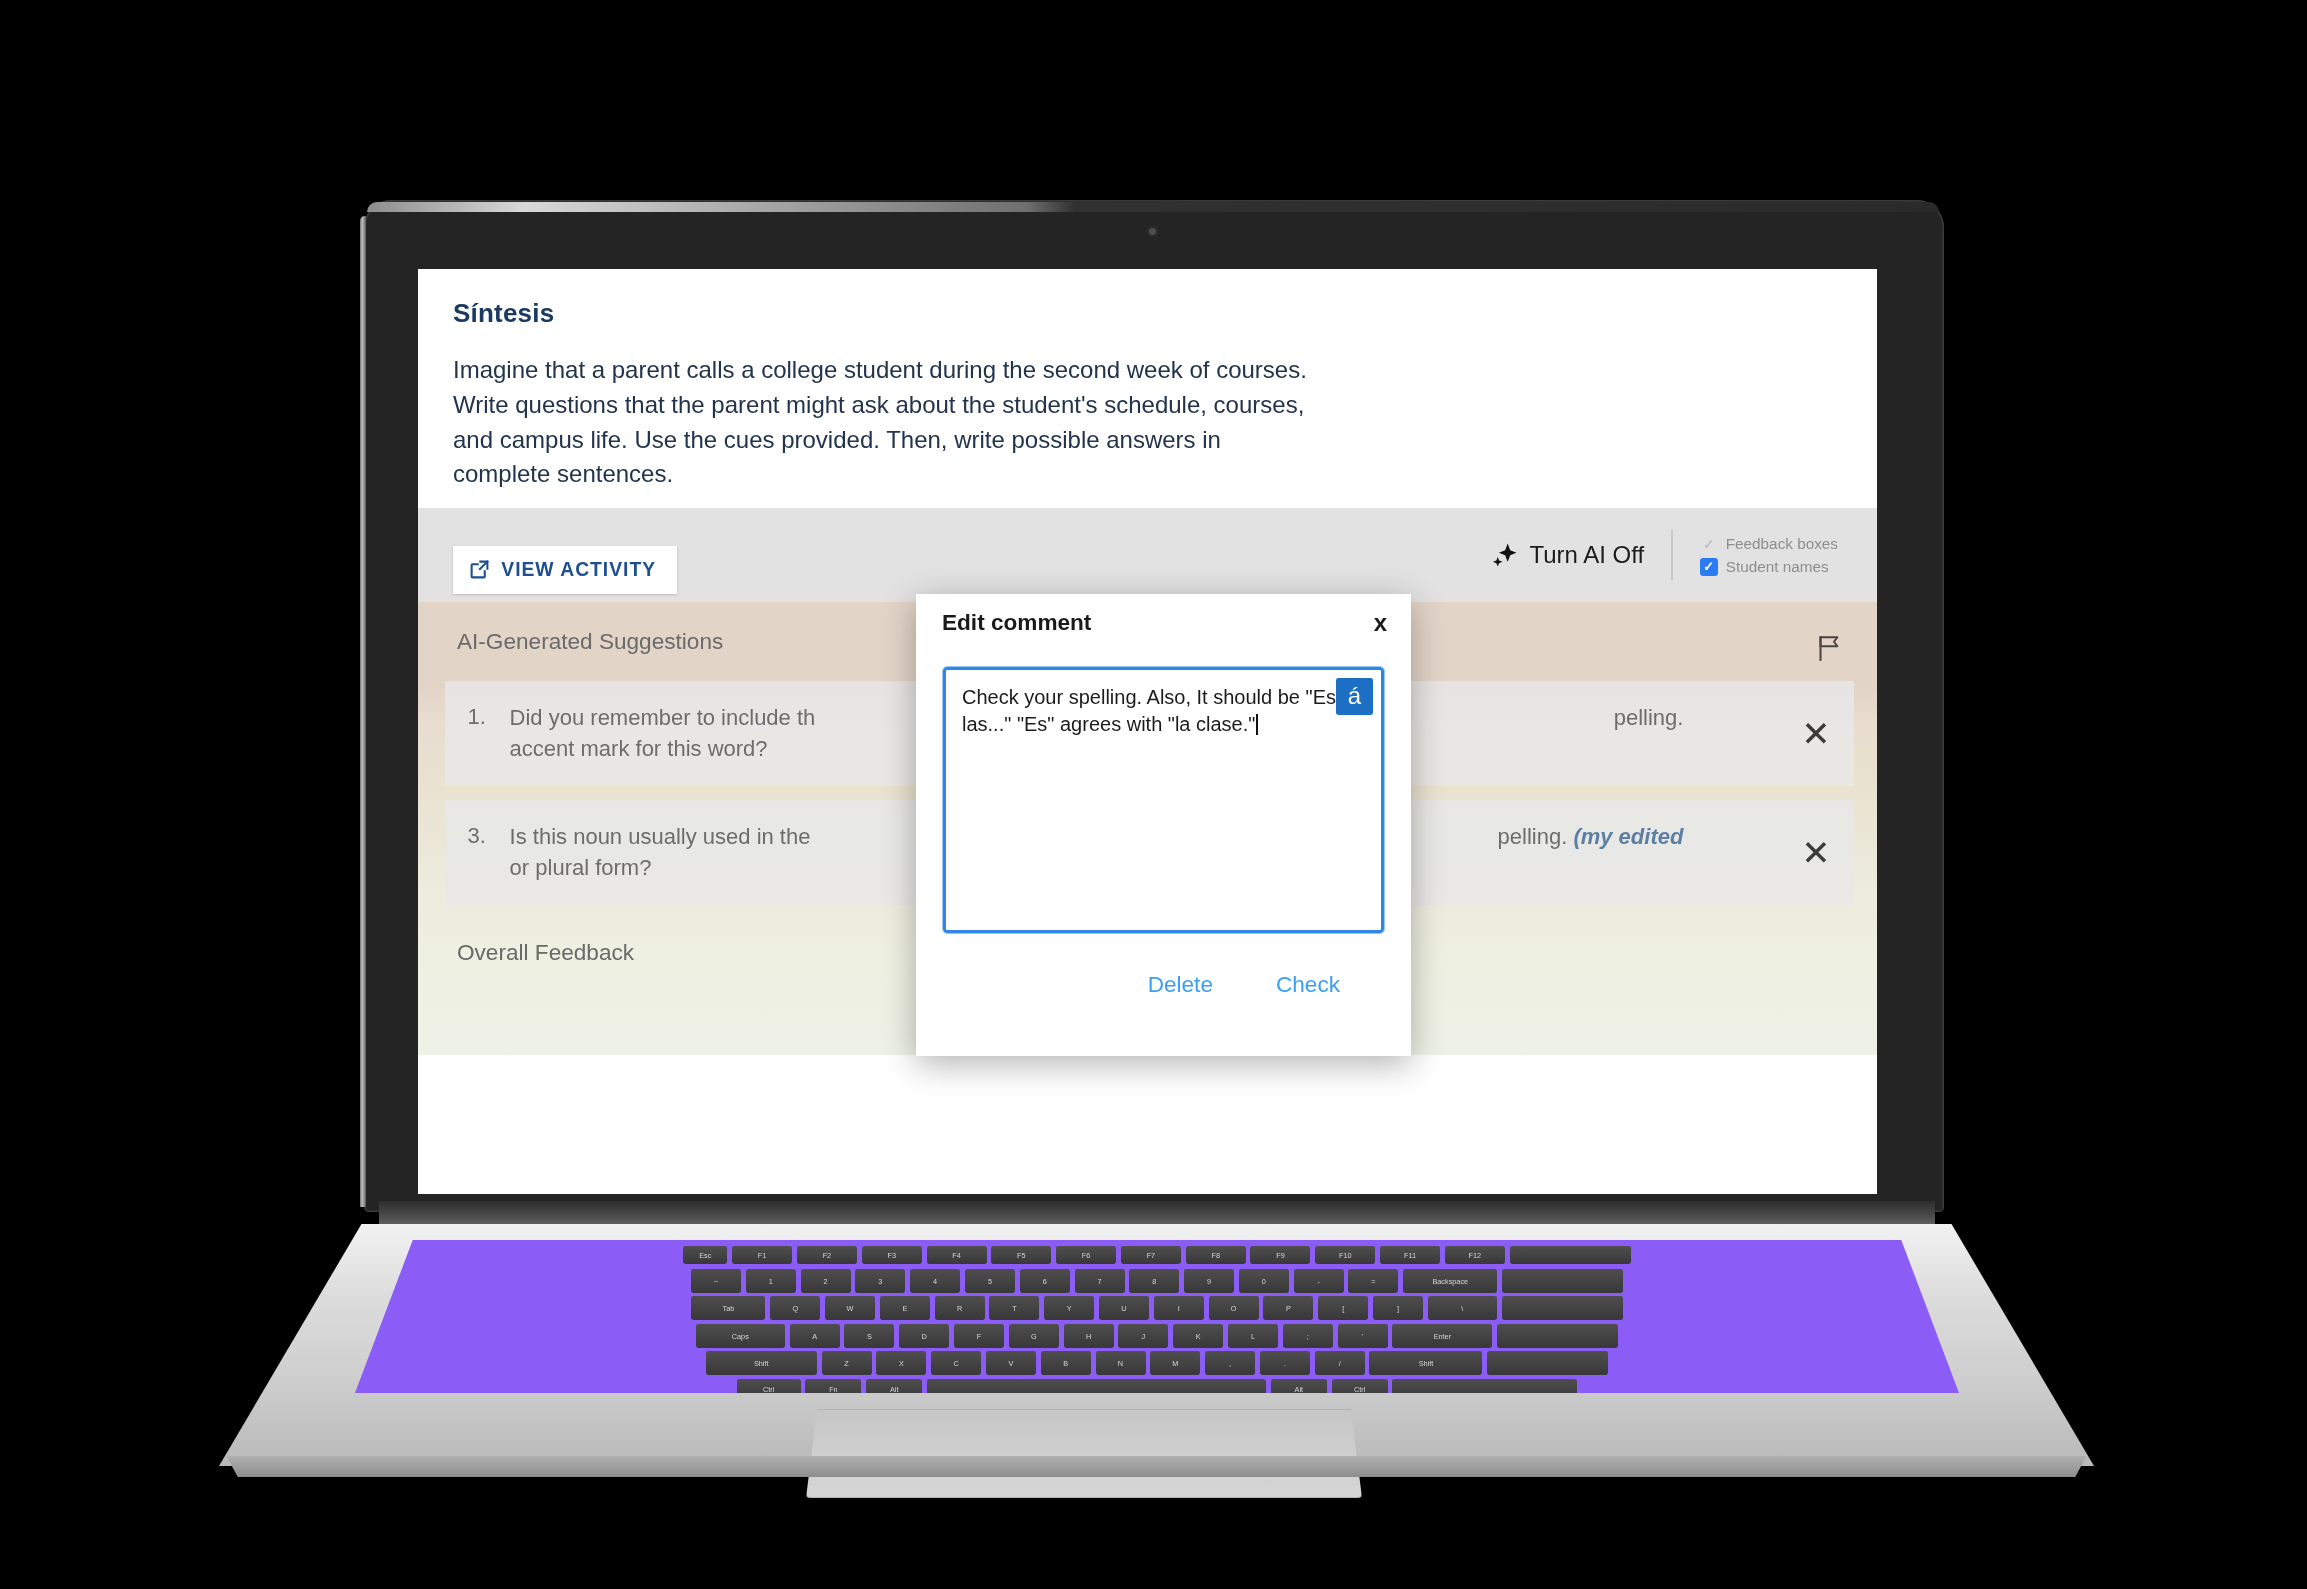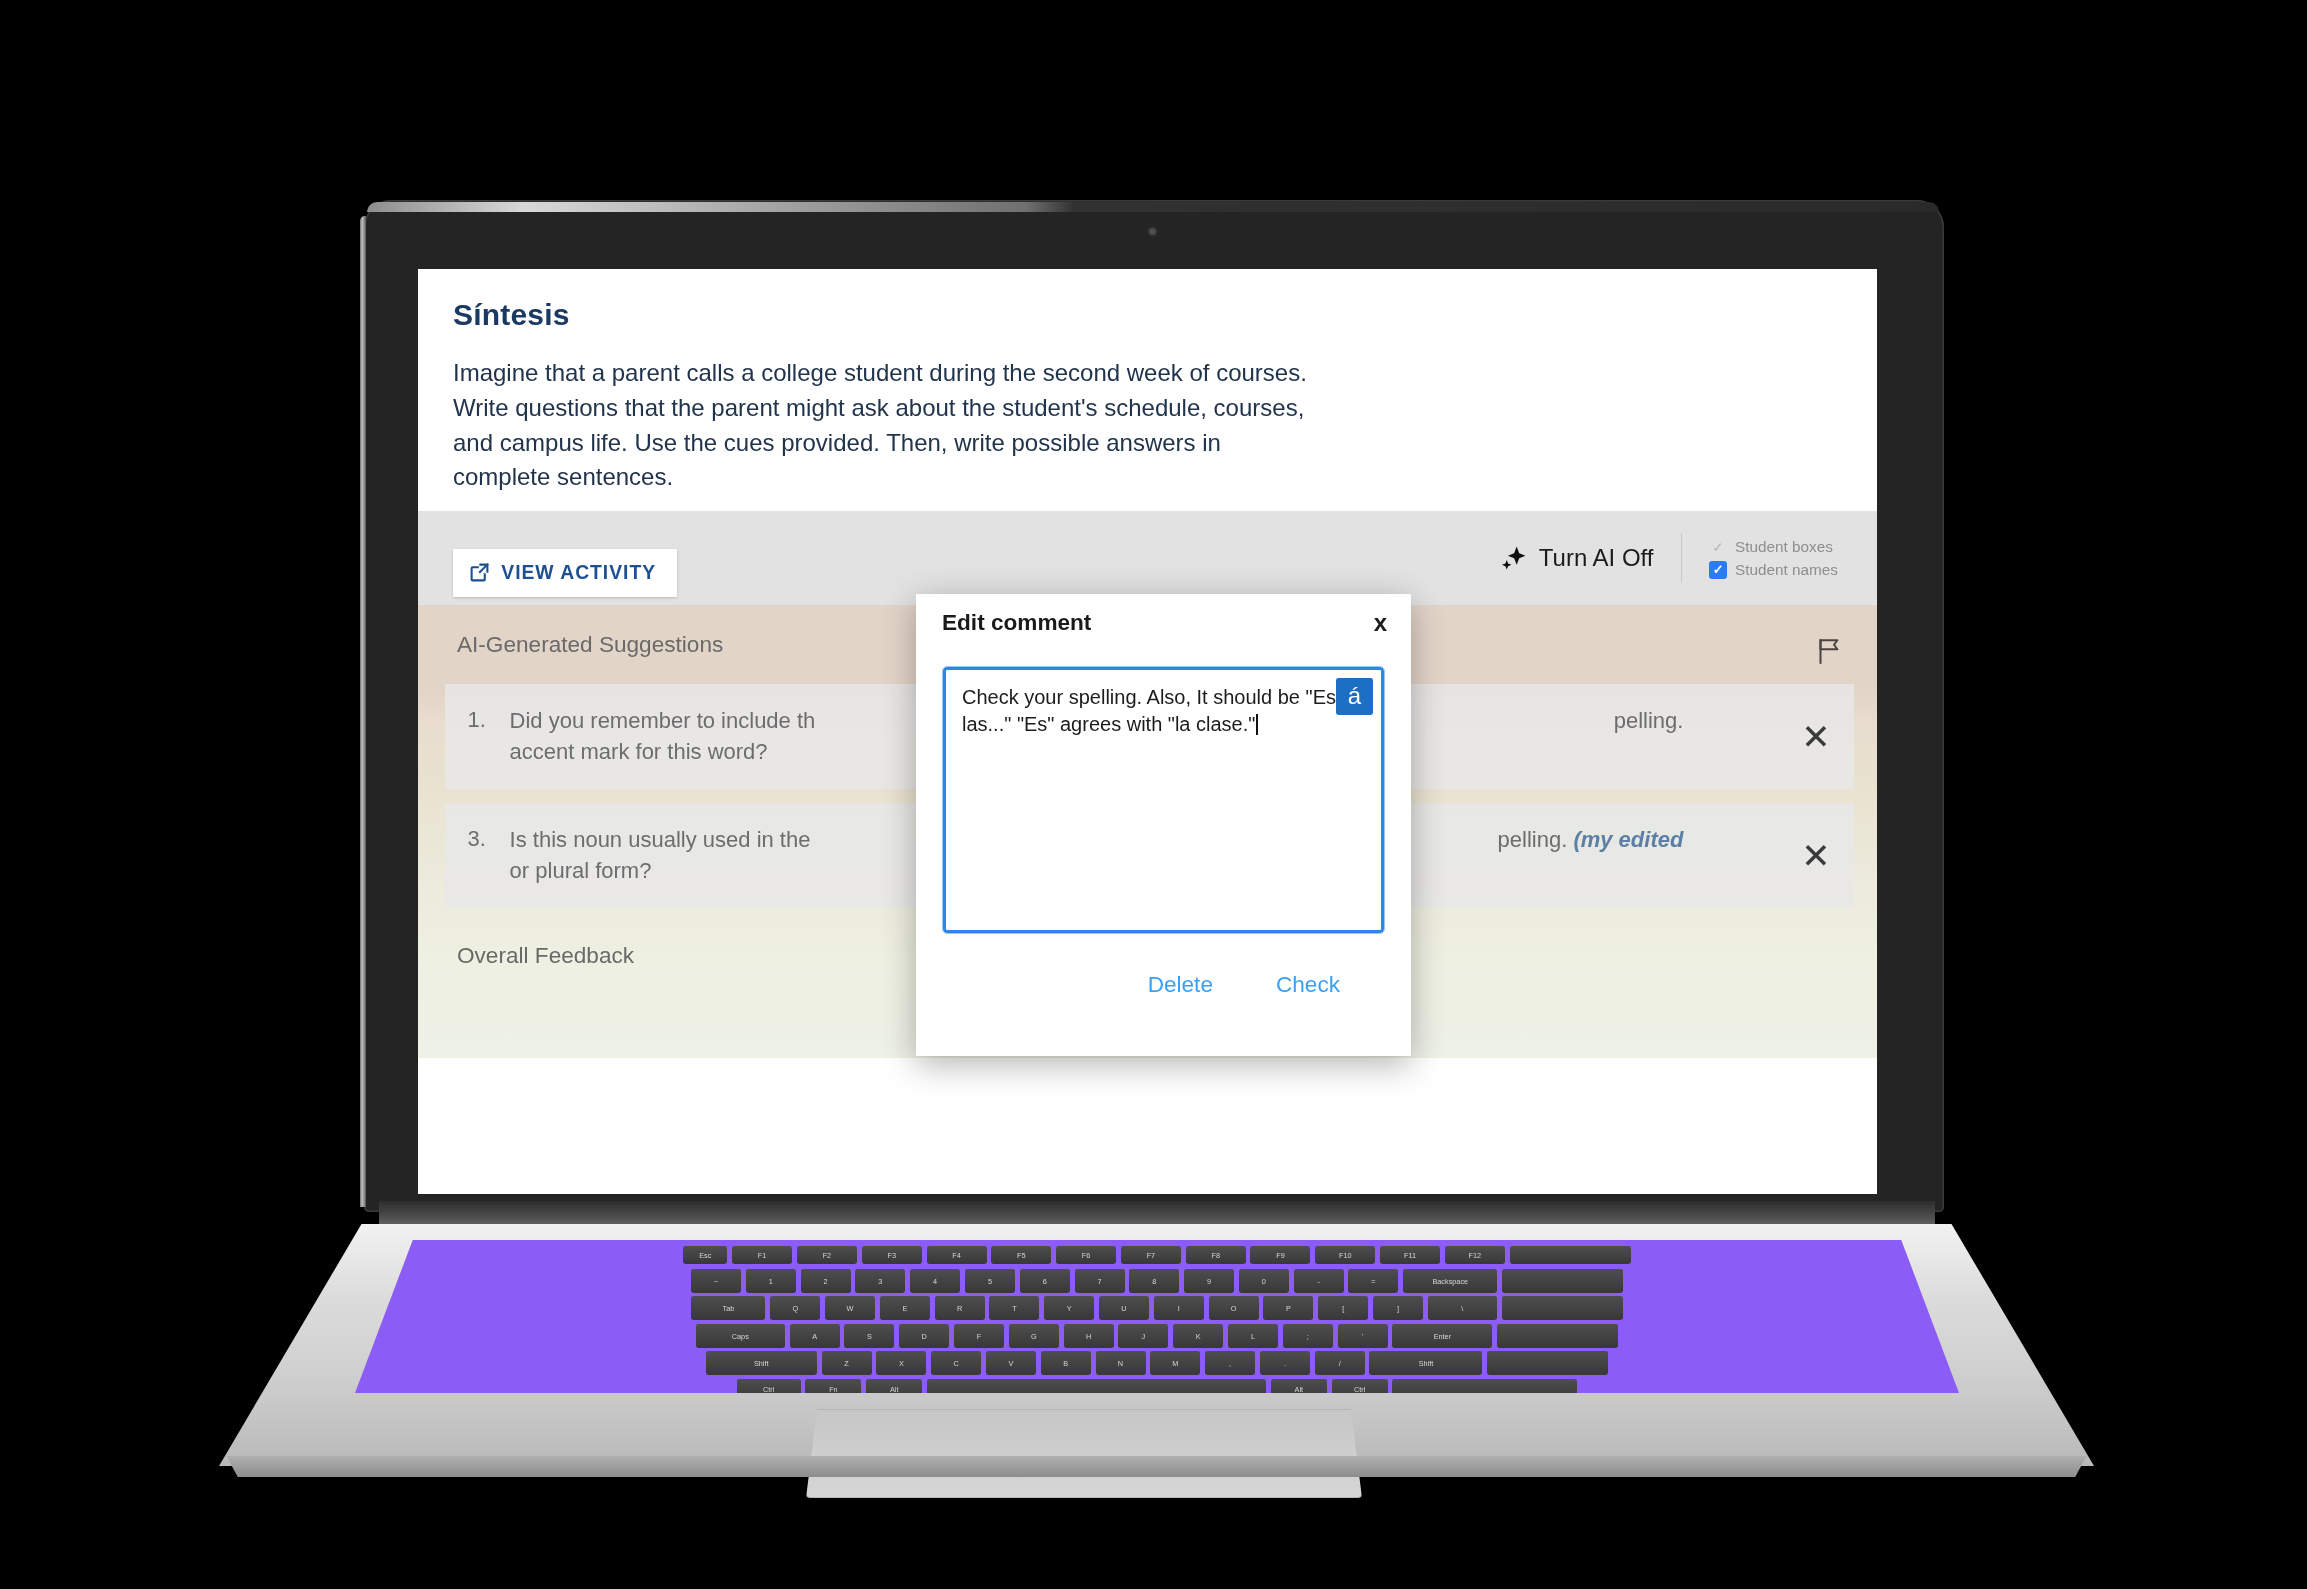--- a/index.html
+++ b/index.html
@@ -83,21 +83,21 @@
     background:linear-gradient(to bottom,#c6c6c6,#d6d6d6);
     border:0.8px solid #b4b4b4; border-radius:3.2px;
     clip-path: polygon(2% 0%, 98% 0%, 100% 100%, 0% 100%);
   }
 
   
   .app { position:relative; width:1459px; height:925px; background:#fff; }
 
   .prompt-area { padding: 29px 35px 16px 35px; background:#fff; }
   .prompt-title {
-    font-size: 30px; font-weight: bold; color:#1b3a63;
+    font-size: 26px; font-weight: bold; color:#1b3a63;
     letter-spacing:0.2px; margin-bottom:24px;
   }
   .prompt-body {
     font-size: 24px; line-height: 1.45; color:#22344c; max-width:854px;
   }
 
   .toolbar {
     position:relative;
     height: 94px;
     background:#e2e2e2;
@@ -269,21 +269,21 @@
               </svg>
             </span>
             <span>Turn AI Off</span>
           </div>
 
           <div class="divider-v"></div>
 
           <div class="checks">
             <label class="check-row">
               <span class="cb off">✓</span>
-              <span>Student boxes</span>
+              <span>Feedback boxes</span>
             </label>
             <label class="check-row">
               <span class="cb on">✓</span>
               <span>Student names</span>
             </label>
           </div>
         </div>
       </div>
 
       <div class="feedback-panel">

